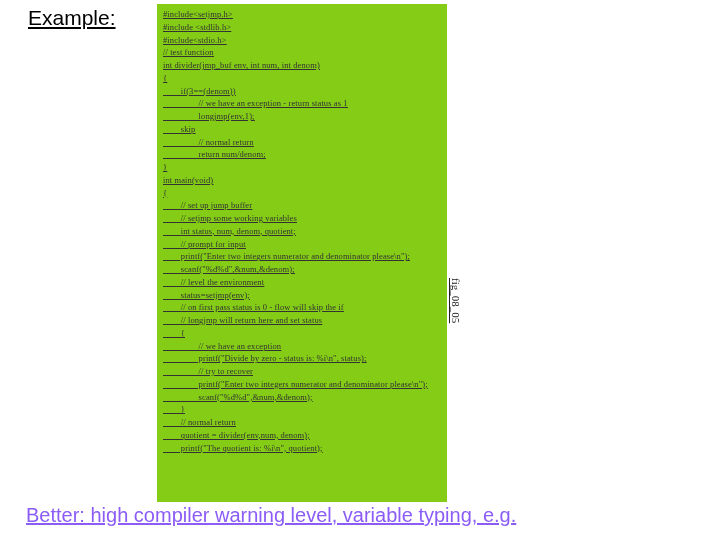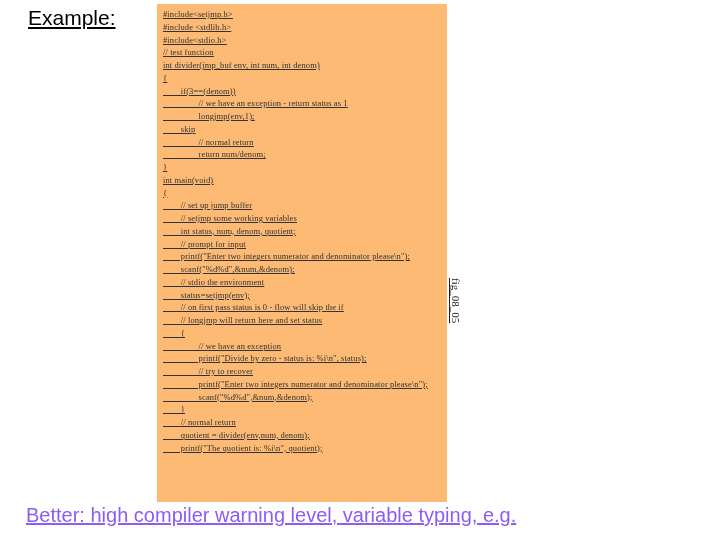--- a/index.html
+++ b/index.html
@@ -25,21 +25,21 @@
       font-size: 20px;
       color: #8b5cf6;
       white-space: nowrap;
     }
     .code-block {
       position: absolute;
       top: 4px;
       left: 157px;
       width: 290px;
       height: 498px;
-      background: #fdba74;
+      background: #84cc16;
       padding: 4px 6px;
       font-family: Georgia, 'Times New Roman', serif;
       font-size: 8.5px;
       line-height: 1.5;
       color: #333;
       letter-spacing: 0.1px;
     }
     .code-block .line { white-space: pre; }
     .fig-label {
       position: absolute;
@@ -75,21 +75,21 @@
     <div class="line">{</div>
     <div class="line">        // set up jump buffer</div>
     <div class="line"></div>
     <div class="line">        // setjmp some working variables</div>
     <div class="line">        int status, num, denom, quotient;</div>
     <div class="line"></div>
     <div class="line">        // prompt for input</div>
     <div class="line">        printf("Enter two integers numerator and denominator please\n");</div>
     <div class="line">        scanf("%d%d",&amp;num,&amp;denom);</div>
     <div class="line"></div>
-    <div class="line">        // stdio the environment</div>
+    <div class="line">        // level the environment</div>
     <div class="line">        status=setjmp(env);</div>
     <div class="line"></div>
     <div class="line">        // on first pass status is 0 - flow will skip the if</div>
     <div class="line">        // longjmp will return here and set status</div>
     <div class="line">        {</div>
     <div class="line">                // we have an exception</div>
     <div class="line">                printf("Divide by zero - status is: %i\n", status);</div>
     <div class="line"></div>
     <div class="line">                // try to recover</div>
     <div class="line">                printf("Enter two integers numerator and denominator please\n");</div>

